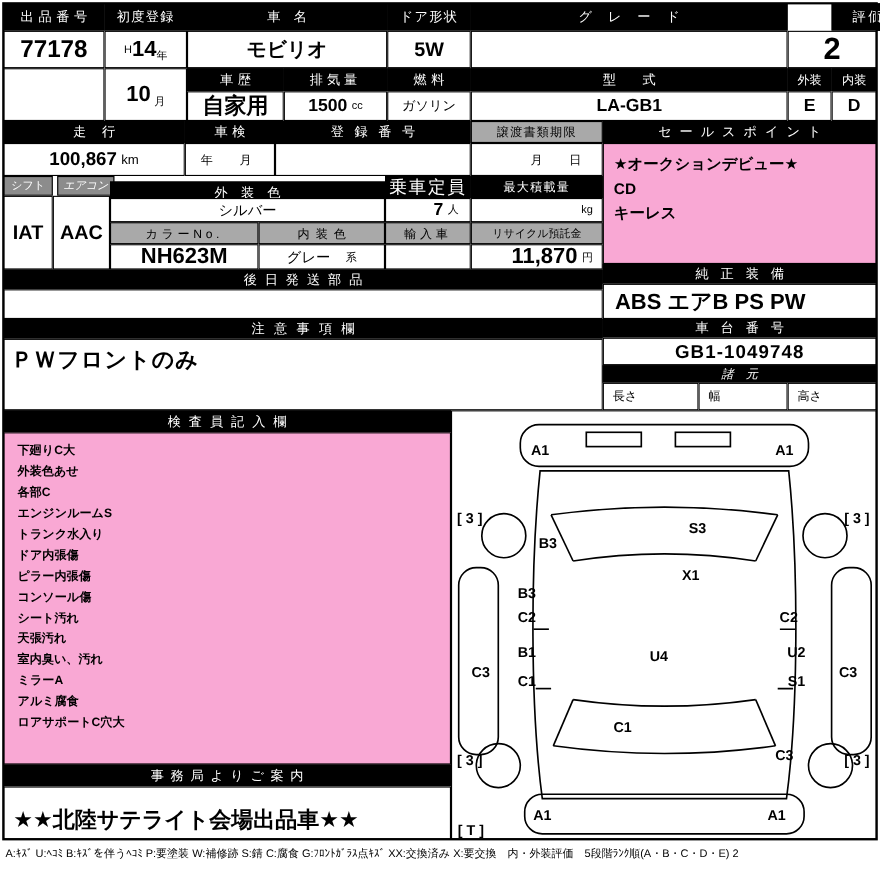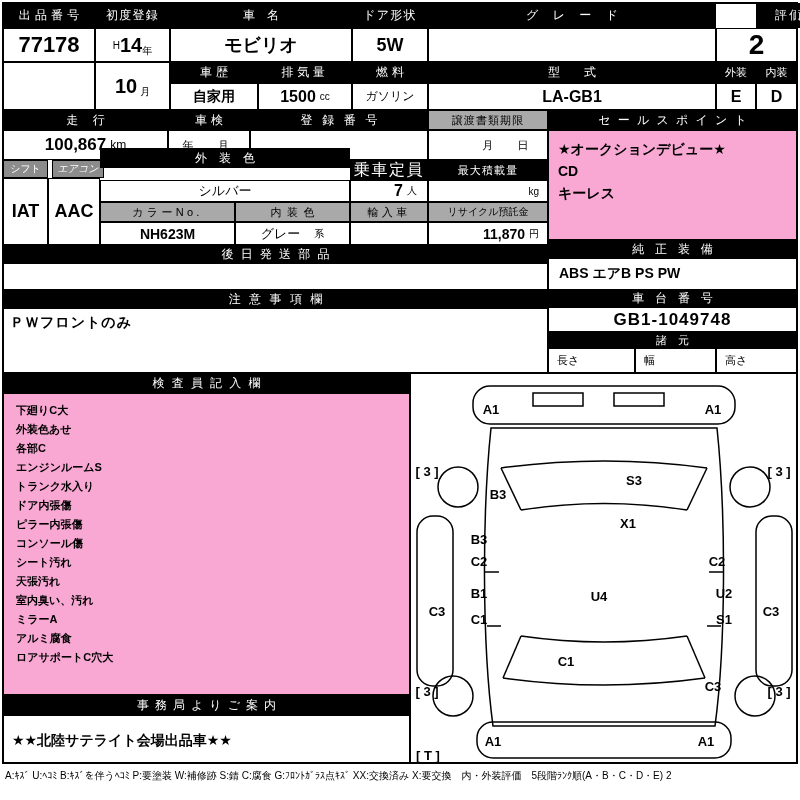--- a/index.html
+++ b/index.html
@@ -14,21 +14,21 @@
           display:flex; align-items:center; justify-content:center;
           font-size:11px; letter-spacing:0.1em; white-space:nowrap; }
   .dgr  { background:#8c8c8c; color:#fff; }
   .val  { display:flex; align-items:center; justify-content:center; }
   .right{ justify-content:flex-end; }
   .left { justify-content:flex-start; }
   .ls0  { letter-spacing:0; text-indent:0; }
   .b28{font-weight:bold;font-size:28px;} .b22{font-weight:bold;font-size:22px;}
   .b20{font-weight:bold;font-size:20px;} .b18{font-weight:bold;font-size:18px;}
   .b17{font-weight:bold;font-size:17px;} .b16{font-weight:bold;font-size:16px;}
-  .b15{font-weight:bold;font-size:14px;}
+  .b15{font-weight:bold;font-size:20px;}
   .f13{font-size:13px;} .f12{font-size:12px;} .f11{font-size:11px;} .f10{font-size:10px;}
   .unit{ margin-left:4px; }
   .frame { position:absolute; left:2px; top:2px; width:796px; height:762px;
            border:2px solid #000; pointer-events:none; background:transparent; }
   .lines { position:absolute; border:1px solid #000; background:#f9a8d4; }
   .lines > div { white-space:nowrap; }
   .insp  { padding:7px 12px; font-size:11px; font-weight:700; line-height:19px; }
   .sales { padding:7px 9px; font-size:14px; font-weight:bold; line-height:22px; }
   .marker{ position:absolute; transform:translate(-50%,-50%); font-weight:bold;
            font-size:13px; white-space:nowrap; background:transparent; }
@@ -109,21 +109,21 @@
       <div>★オークションデビュー★</div>
       <div>CD</div>
       <div>キーレス</div>
     </div>
 
   <div class="ghdr dgr ls0" style="left:3px;top:160px;width:45px;height:18px;font-size:10px;">シフト</div>
   <div class="ghdr dgr ls0" style="left:52px;top:160px;width:52px;height:18px;font-size:10px;font-style:italic;">エアコン</div>
   <div class="cell val b18" style="left:3px;top:178px;width:45px;height:67px;">IAT</div>
   <div class="cell val b18" style="left:48px;top:178px;width:52px;height:67px;">AAC</div>
 
-  <div class="hdr" style="left:100px;top:148px;width:250px;height:20px;letter-spacing:1em;text-indent:1em;">外装色</div>
+  <div class="hdr" style="left:100px;top:165px;width:250px;height:20px;letter-spacing:1em;text-indent:1em;">外装色</div>
   <div class="cell val f13" style="left:100px;top:180px;width:250px;height:22px;">シルバー</div>
 
   <div class="hdr ls0" style="left:350px;top:160px;width:78px;height:20px;font-size:16px;letter-spacing:0.1em;">乗車定員</div>
   <div class="cell val right" style="left:350px;top:180px;width:78px;height:22px;padding-right:10px;">
     <span class="b16">7</span>
     <span class="f10 unit">人</span>
   </div>
 
   <div class="hdr ls0" style="left:428px;top:160px;width:120px;height:20px;font-size:11px;letter-spacing:0.1em;">最大積載量</div>
   <div class="cell val right" style="left:428px;top:180px;width:120px;height:22px;padding-right:8px;">
@@ -154,21 +154,21 @@
 
   <div class="hdr" style="left:548px;top:240px;width:249px;height:18px;letter-spacing:0.9em;text-indent:0.9em;">純正装備</div>
   <div class="cell val left b15" style="left:548px;top:258px;width:249px;height:32px;padding-left:10px;">ABS エアB PS PW</div>
 
   <div class="hdr" style="left:3px;top:290px;width:545px;height:18px;letter-spacing:0.7em;text-indent:0.7em;">注意事項欄</div>
   <div class="cell b15" style="left:3px;top:308px;width:545px;height:65px;padding:5px 6px;letter-spacing:1px;">ＰＷフロントのみ</div>
 
   <div class="hdr" style="left:548px;top:290px;width:249px;height:17px;letter-spacing:0.9em;text-indent:0.9em;">車台番号</div>
   <div class="cell val b17" style="left:548px;top:307px;width:249px;height:25px;letter-spacing:1px;">GB1-1049748</div>
 
-  <div class="hdr" style="left:548px;top:332px;width:249px;height:16px;font-size:11px;letter-spacing:1em;text-indent:1em;">諸元</div>
+  <div class="hdr" style="left:548px;top:332px;width:249px;height:16px;font-size:11px;letter-spacing:1em;text-indent:1em;font-style:italic;">諸元</div>
   <div class="cell val left f11" style="left:548px;top:348px;width:87px;height:25px;padding-left:8px;">長さ</div>
   <div class="cell val left f11" style="left:635px;top:348px;width:81px;height:25px;padding-left:8px;">幅</div>
   <div class="cell val left f11" style="left:716px;top:348px;width:81px;height:25px;padding-left:8px;">高さ</div>
 
   <div class="hdr" style="left:3px;top:373px;width:407px;height:20px;letter-spacing:0.6em;text-indent:0.6em;">検査員記入欄</div>
   <div class="lines insp" style="left:3px;top:393px;width:407px;height:302px;">
       <div>下廻りC大</div>
       <div>外装色あせ</div>
       <div>各部C</div>
       <div>エンジンルームS</div>

